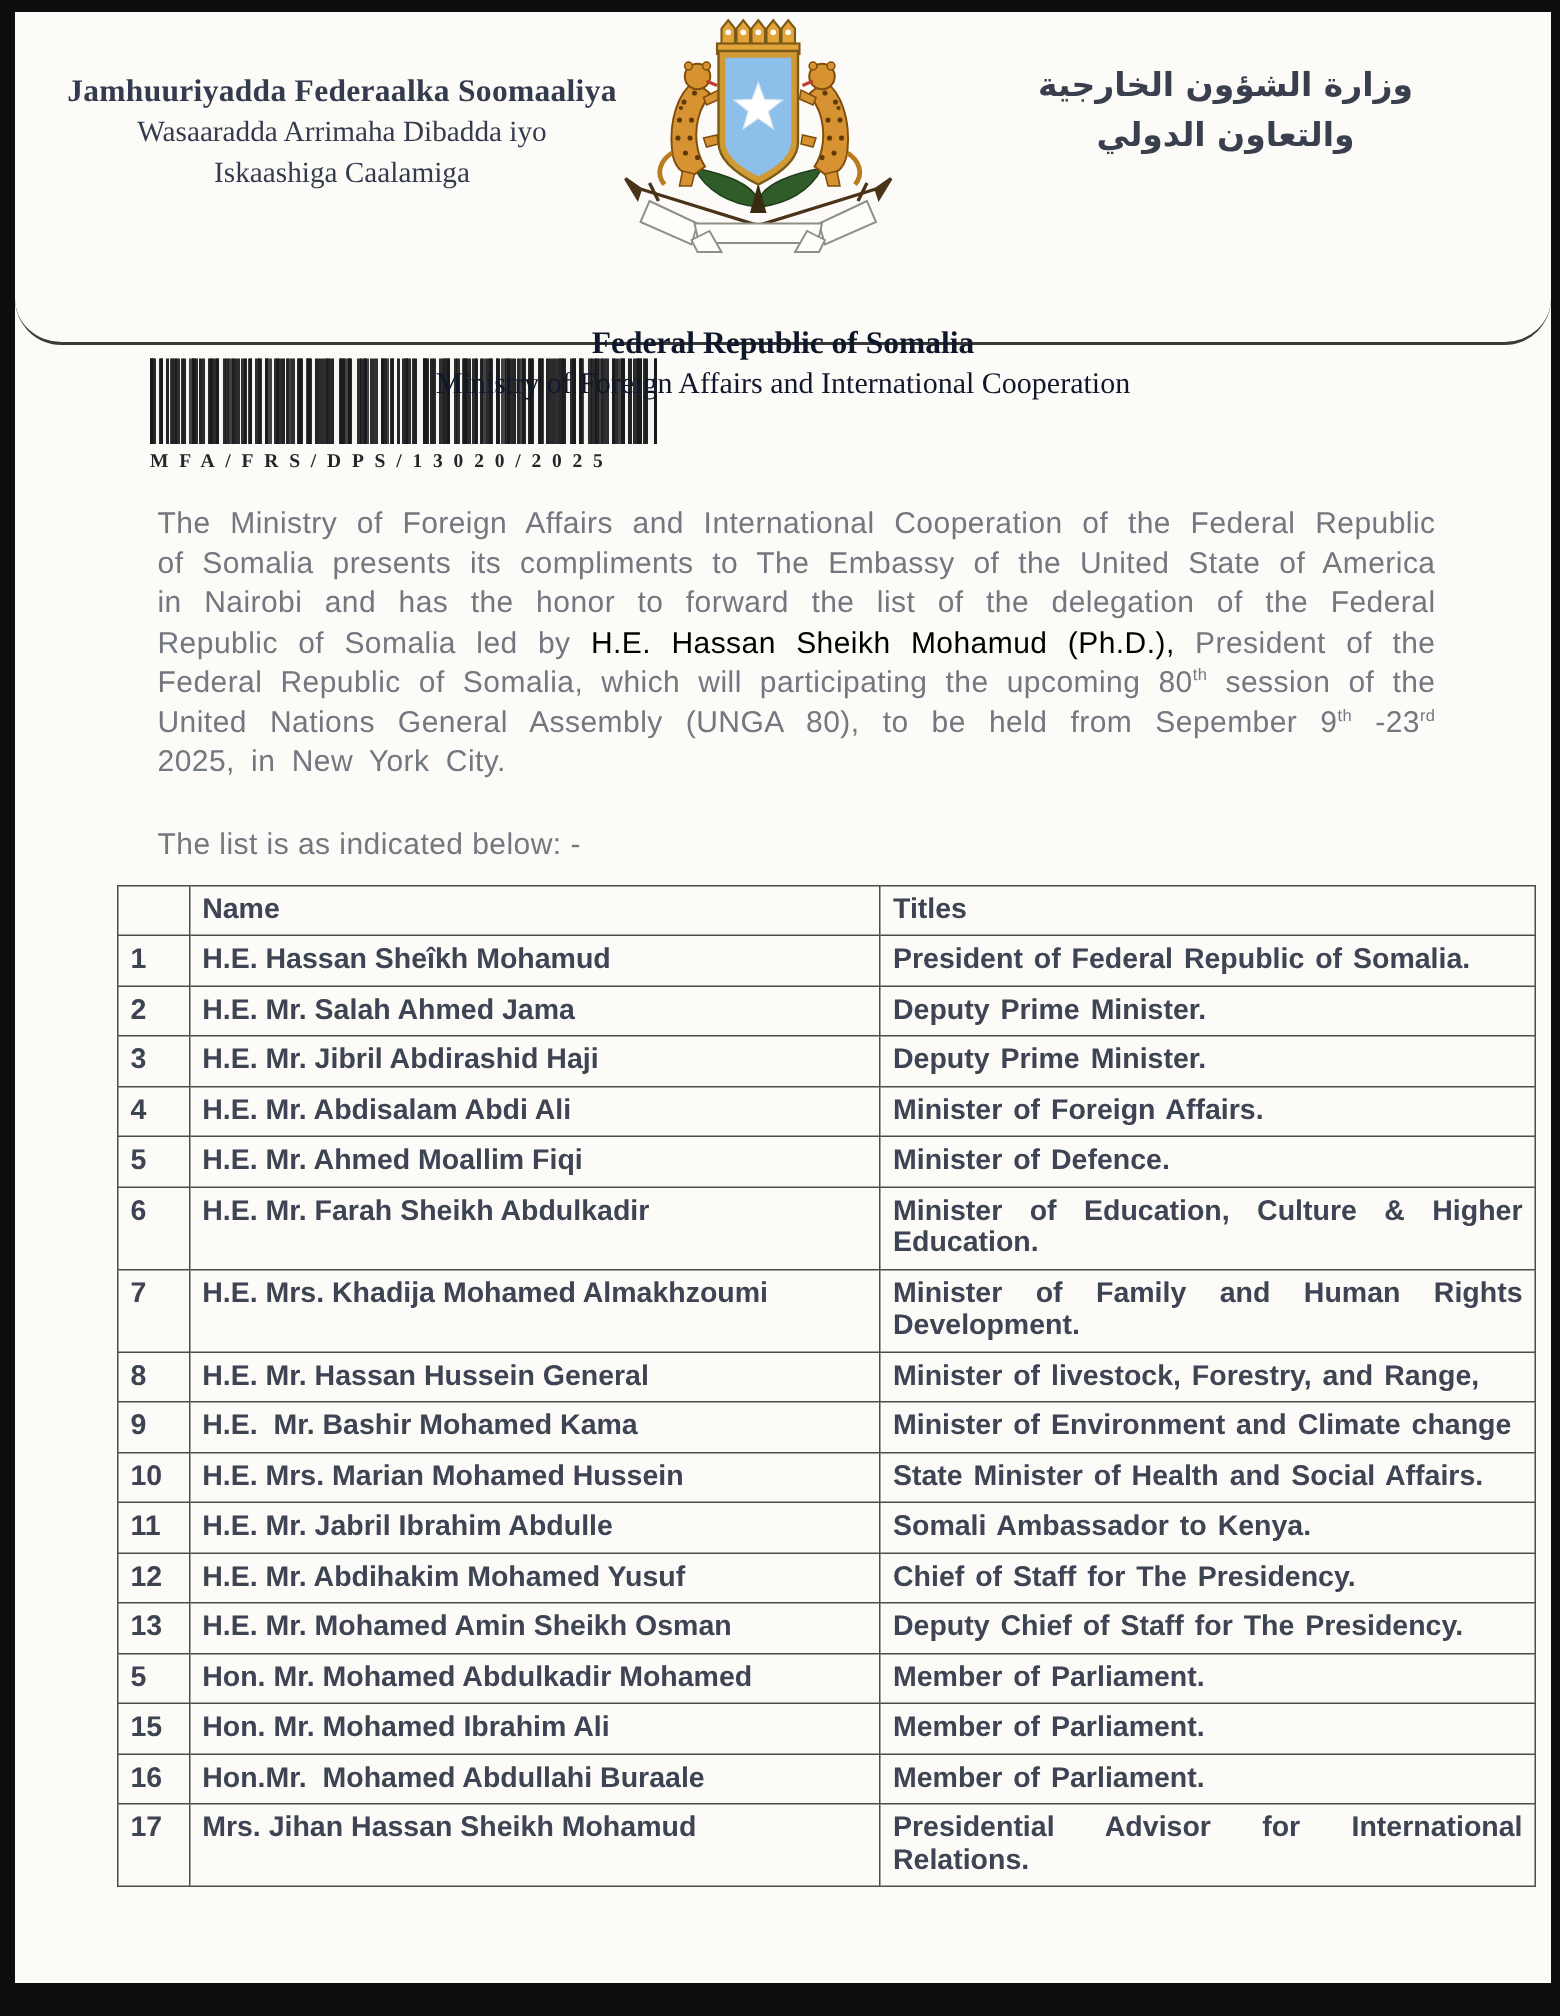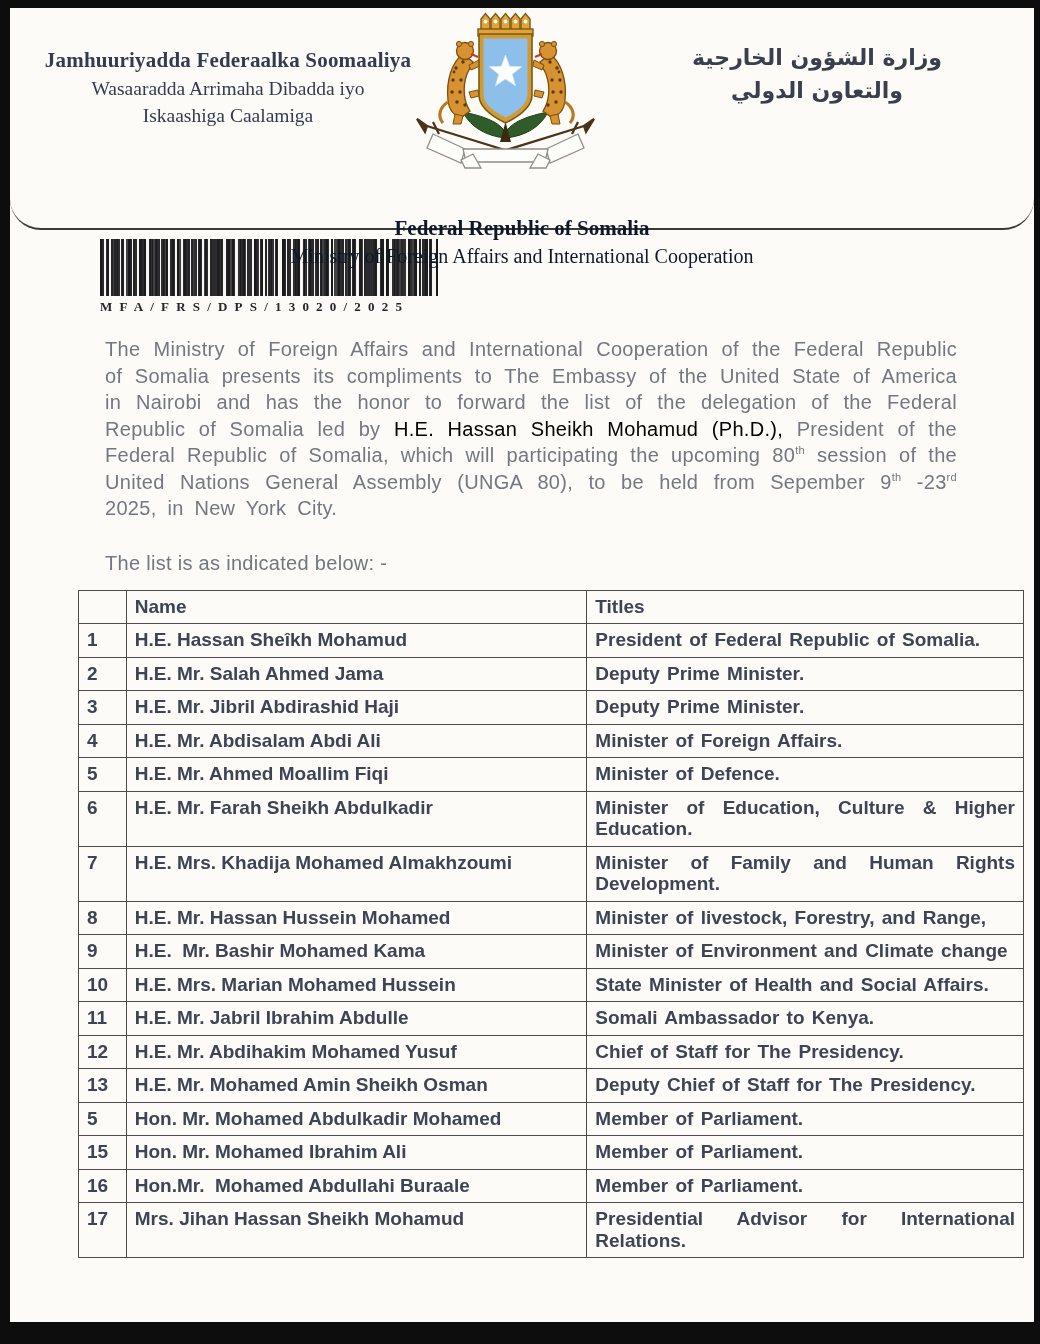--- a/index.html
+++ b/index.html
@@ -257,21 +257,21 @@
     </tr>
 
     <tr>
       <td class="cell-no">7</td>
       <td class="cell-name">H.E. Mrs. Khadija Mohamed Almakhzoumi</td>
       <td class="cell-title">Minister of Family and Human Rights Development.</td>
     </tr>
 
     <tr>
       <td class="cell-no">8</td>
-      <td class="cell-name">H.E. Mr. Hassan Hussein Mohamed</td>
+      <td class="cell-name">H.E. Mr. Hassan Hussein General</td>
       <td class="cell-title">Minister of livestock, Forestry, and Range,</td>
     </tr>
 
     <tr>
       <td class="cell-no">9</td>
       <td class="cell-name">H.E.  Mr. Bashir Mohamed Kama</td>
       <td class="cell-title">Minister of Environment and Climate change</td>
     </tr>
 
     <tr>

